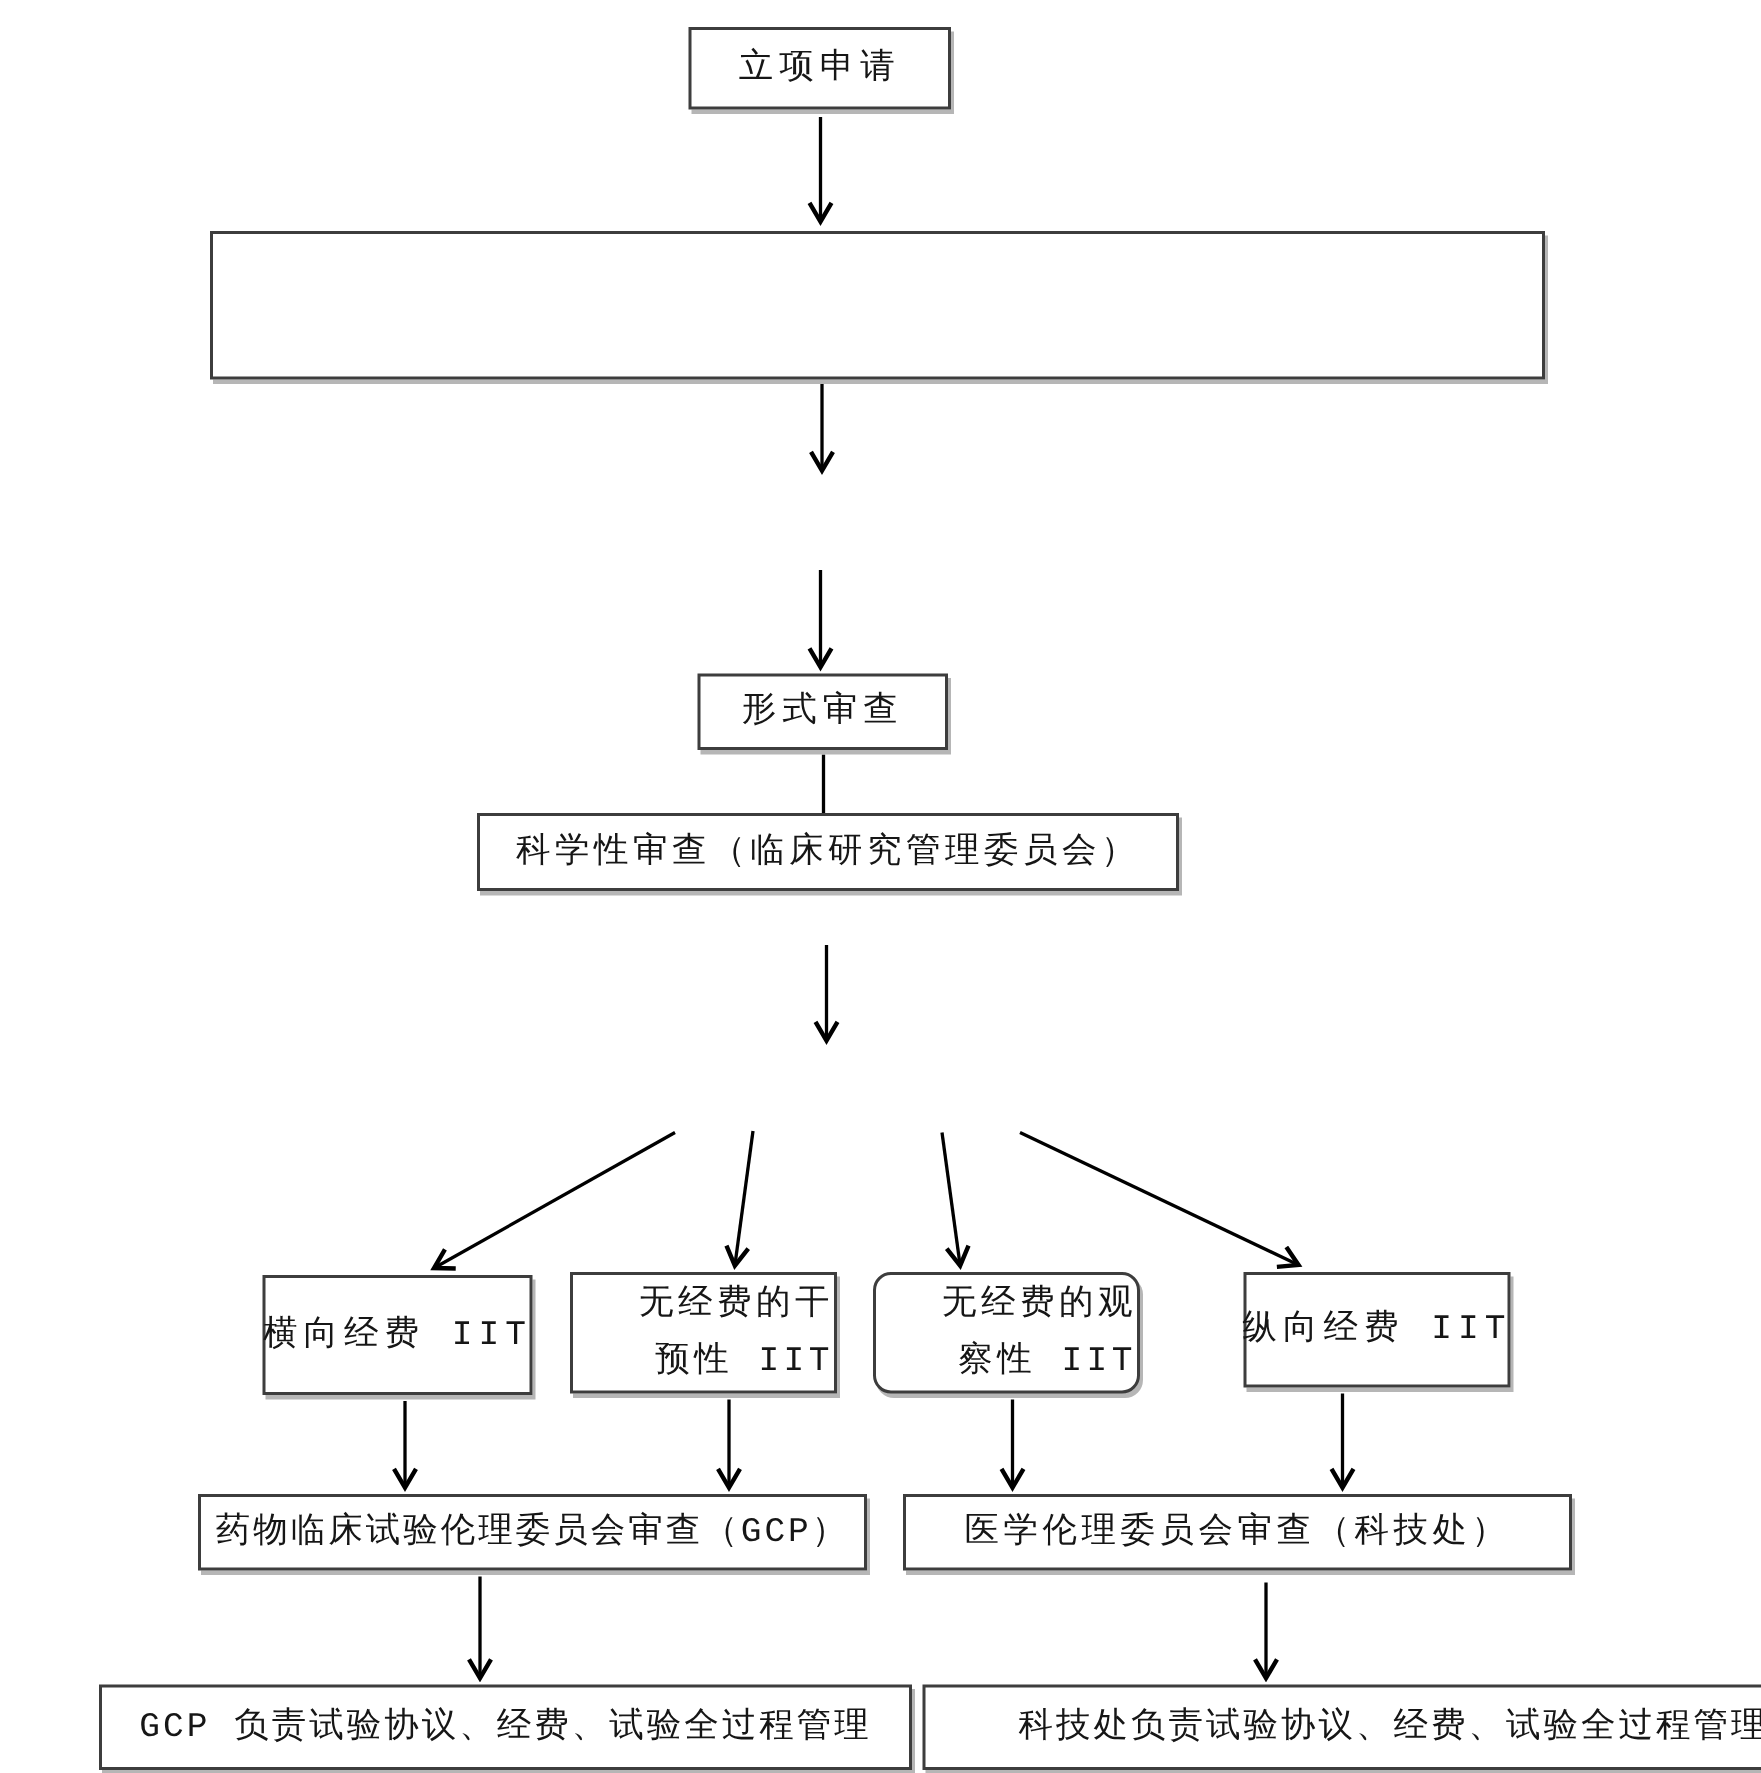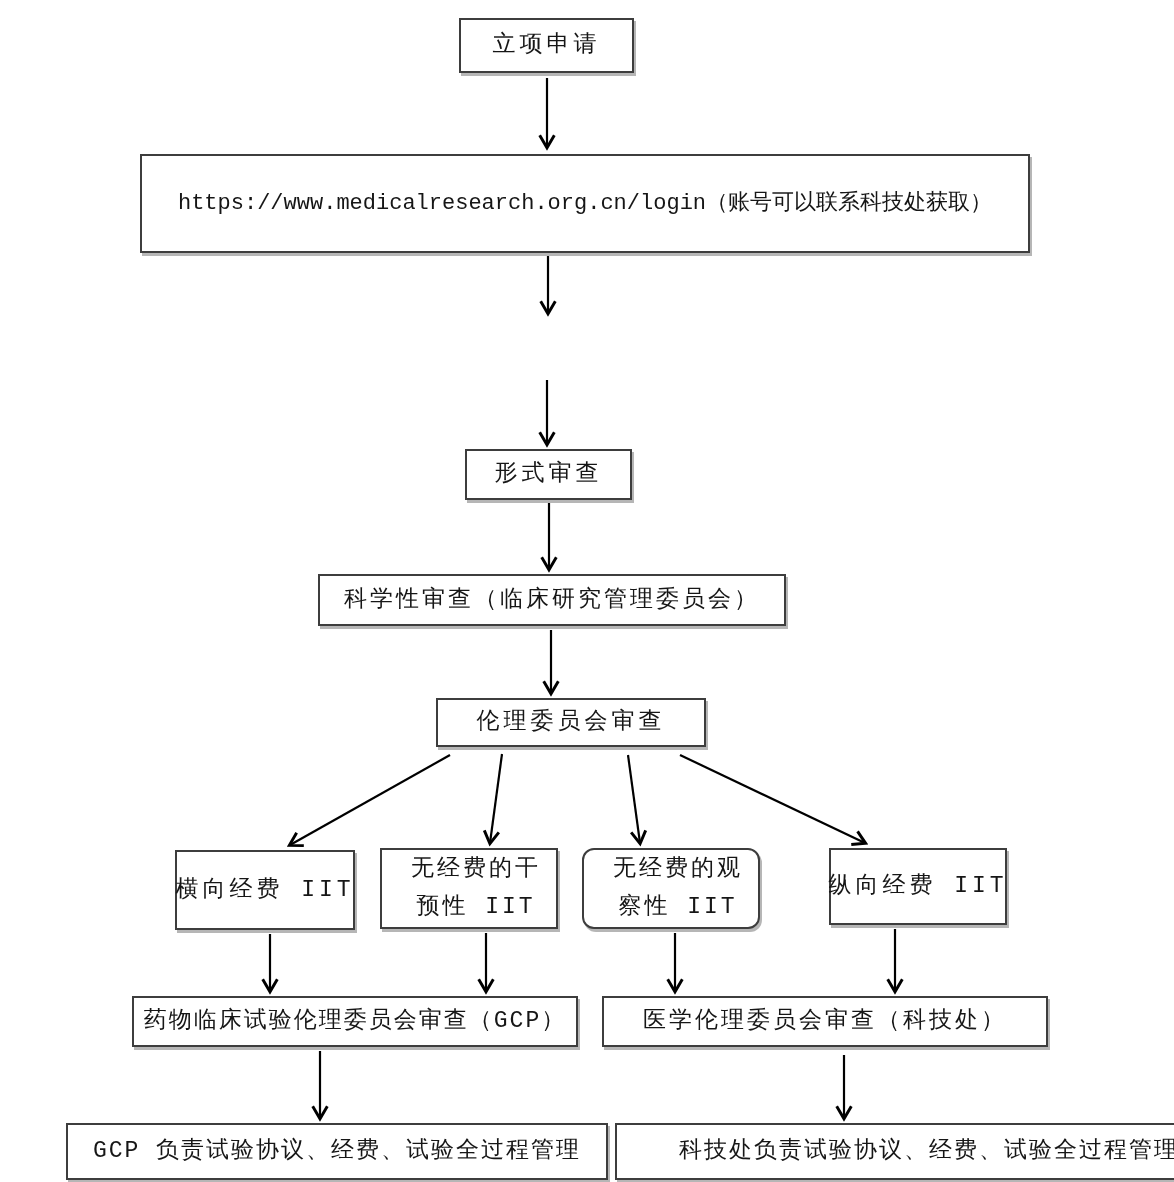--- a/index.html
+++ b/index.html
@@ -45,32 +45,32 @@
     white-space: nowrap;
   }
   .node .ln { display: block; }
   .tight { letter-spacing: 2px; }
   .ls3 { letter-spacing: 3px; }
   .mono-line {
     letter-spacing: 0;
     font-size: 22px;
   }
   .left-text {
-    align-items: center;
+    align-items: flex-end;
     text-align: left;
     padding-left: 14px;
     line-height: 1.62;
   }
 
   
   .n-apply       { left: 459px; top:   18px; width: 175px; height: 55px; }
   .n-register    { left: 140px; top:  154px; width: 890px; height: 99px; }
   .n-submit      { left: 397px; top:  318px; width: 300px; height: 58px; }
   .n-formal      { left: 465px; top:  449px; width: 167px; height: 51px; }
-  .n-scientific  { left: 318px; top:  574px; width: 468px; height: 52px; }
+  .n-scientific  { left: 318px; top:  542px; width: 468px; height: 52px; }
   .n-ethics      { left: 436px; top:  698px; width: 270px; height: 49px; }
   .n-b1          { left: 175px; top:  850px; width: 180px; height: 80px; }
   .n-b2          { left: 380px; top:  848px; width: 178px; height: 81px; }
   .n-b3          { left: 582px; top:  848px; width: 178px; height: 81px; border-radius: 12px; }
   .n-b4          { left: 785px; top:  848px; width: 178px; height: 77px; margin-left: 44px; }
   .n-gcp-review  { left: 132px; top:  996px; width: 446px; height: 51px; }
   .n-med-review  { left: 602px; top:  996px; width: 446px; height: 51px; }
   .n-gcp-manage  { left:  29px; top: 1123px; width: 542px; height: 57px; margin-left: 37px; }
   .n-tech-manage { left: 615px; top: 1123px; width: 628px; height: 57px; }
 </style>
@@ -102,35 +102,31 @@
         <line x1="320" y1="1051" x2="320" y2="1118" marker-end="url(#arrowhead)"></line>
         <line x1="844" y1="1055" x2="844" y2="1118" marker-end="url(#arrowhead)"></line>
       </g>
   </svg>
 
   <div class="node n-apply">
     <span class="ln">立项申请</span>
   </div>
 
   <div class="node n-register ls3">
-    <span class="ln mono-line">https://www.medicalresearch.org.cn/login（账号可以联系科技处获取）</span>
   </div>
 
 
   <div class="node n-formal">
     <span class="ln">形式审查</span>
   </div>
 
   <div class="node n-scientific ls3">
     <span class="ln">科学性审查（临床研究管理委员会）</span>
   </div>
 
-  <div class="node n-ethics">
-    <span class="ln">伦理委员会审查</span>
-  </div>
 
   <div class="node n-b1">
     <span class="ln">横向经费 IIT</span>
   </div>
 
   <div class="node n-b2 left-text ls3">
     <span class="ln">无经费的干</span>
     <span class="ln">预性 IIT</span>
   </div>
 

